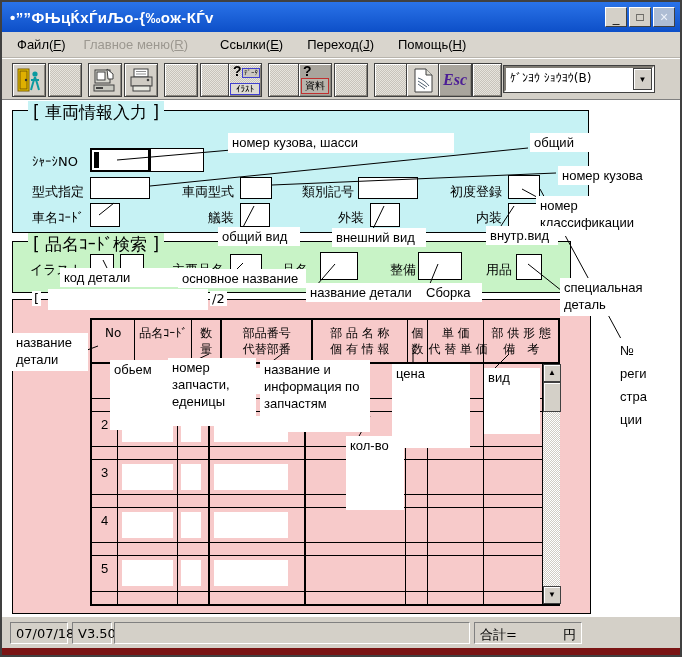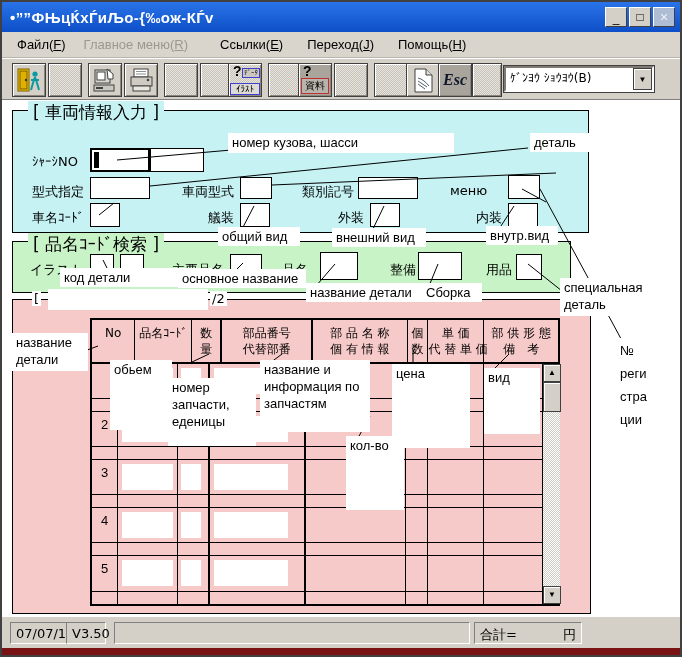--- a/index.html
+++ b/index.html
@@ -21,21 +21,21 @@
   .gap14{margin-right:14px}.gap6{margin-right:6px}
   
   .toolbar{left:0;top:56px;right:0;height:42px;background:#d4d0c8;border-top:1px solid #fff;border-bottom:1px solid #808080}
   .tbtn{position:absolute;top:4px;width:34px;height:34px;background:#d4d0c8;border:1px solid #404040;box-shadow:inset 1px 1px 0 #fff,inset -1px -1px 0 #8a867e;display:flex;align-items:center;justify-content:center}
   .tbtn.blank{background-color:#d4d0c8;background-image:conic-gradient(#e7e4dd 25%,#c7c3bb 0 50%,#e7e4dd 0 75%,#c7c3bb 0);background-size:2px 2px}
   .tbtn.dark{background:#a9a59d}
   .hq{position:absolute;top:-1px;left:4px;font-weight:bold;font-size:14px;color:#000}
   .tagsm{position:absolute;top:4px;right:1px;font-size:7px;border:1px solid #4040d0;padding:0 1px;background:#ccc8c0;font-family:"DejaVu Sans",sans-serif}
   .tagbig{position:absolute;bottom:1px;left:1px;right:1px;font-size:9px;border:1px solid #4040d0;background:#dedbd4;text-align:center;font-family:"DejaVu Sans",sans-serif}
   .tagred{position:absolute;bottom:2px;left:2px;right:2px;font-size:10px;border:1px solid #c03030;background:#b8b4ac;text-align:center;font-family:"DejaVu Sans",sans-serif}
-  .escl{font-family:"Liberation Serif",serif;font-style:italic;font-weight:bold;font-size:16px;color:#0f172a}
+  .escl{font-family:"Liberation Serif",serif;font-style:italic;font-weight:bold;font-size:16px;color:#4c1d95}
   .combo{position:absolute;left:502px;top:7px;width:150px;height:26px;background:#fff;border-top:2px solid #7f7b73;border-left:2px solid #7f7b73;border-bottom:2px solid #fff;border-right:2px solid #fff;display:flex;outline:1px solid #404040}
   .combo-text{flex:1;font-size:12px;font-family:"DejaVu Sans",sans-serif;padding:3px 0 0 4px;white-space:nowrap;overflow:hidden}
   .combo-btn{width:19px;background:#d4d0c8;border:1px solid #404040;box-shadow:inset 1px 1px 0 #fff;display:flex;align-items:center;justify-content:center;font-size:8px}
   
   .client{left:0;top:98px;right:0;height:516px;background:#fff}
   .gbox{position:absolute;border:1px solid #000;z-index:1}
   .glabel{position:absolute;font-size:17px;z-index:2;padding:0 5px;font-family:"DejaVu Sans",sans-serif;white-space:nowrap}
   .jl{position:absolute;font-size:13px;color:#000;z-index:2;font-family:"DejaVu Sans",sans-serif;white-space:nowrap}
   .inp{position:absolute;background:#fff;border:1px solid #000;z-index:2}
   .inp.focus{border-width:2px}
@@ -170,21 +170,21 @@
       <span class="caret"></span>
     </div>
   <div class="inp" style="left:148px;top:146px;width:54px;height:24px"></div>
 
   <span class="jl" style="left:30px;top:181px">型式指定</span>
   <div class="inp" style="left:88px;top:175px;width:60px;height:22px"></div>
   <span class="jl" style="left:180px;top:181px">車両型式</span>
   <div class="inp" style="left:238px;top:175px;width:32px;height:22px"></div>
   <span class="jl" style="left:300px;top:181px">類別記号</span>
   <div class="inp" style="left:356px;top:175px;width:60px;height:22px"></div>
-  <span class="jl" style="left:448px;top:181px">меню</span>
+  <span class="jl" style="left:448px;top:181px">初度登録</span>
   <div class="inp" style="left:506px;top:173px;width:32px;height:24px"></div>
 
   <span class="jl" style="left:30px;top:207px">車名ｺｰﾄﾞ</span>
   <div class="inp" style="left:88px;top:201px;width:30px;height:24px"></div>
   <span class="jl" style="left:206px;top:207px">艤装</span>
   <div class="inp" style="left:238px;top:201px;width:30px;height:24px"></div>
   <span class="jl" style="left:336px;top:207px">外装</span>
   <div class="inp" style="left:368px;top:201px;width:30px;height:24px"></div>
   <span class="jl" style="left:474px;top:207px">内装</span>
   <div class="inp" style="left:506px;top:201px;width:30px;height:24px"></div>
@@ -357,46 +357,48 @@
       <line x1="96" y1="344" x2="69" y2="354"></line>
       <line x1="207" y1="352" x2="190" y2="360"></line>
       <line x1="280" y1="352" x2="268" y2="361"></line>
       <line x1="411" y1="348" x2="411" y2="364"></line>
       <line x1="507" y1="352" x2="491" y2="368"></line>
       <line x1="368" y1="414" x2="356" y2="436"></line>
     </g>
   </svg>
 
   <div class="ann" style="left:226px;top:131px;width:226px;height:20px">номер кузова, шасси</div>
-  <div class="ann" style="left:528px;top:131px;width:72px">деталь</div>
+  <div class="ann" style="left:528px;top:131px;width:72px">общий</div>
+  <div class="ann" style="left:556px;top:164px;width:106px">номер кузова</div>
   <div class="ann" style="left:216px;top:225px;width:82px">общий вид</div>
   <div class="ann" style="left:330px;top:226px;width:94px">внешний вид</div>
+  <div class="ann" style="left:534px;top:194px;width:114px;height:40px">номер классификации</div>
   <div class="ann" style="left:484px;top:224px;width:72px">внутр.вид</div>
   <div class="ann" style="left:58px;top:266px;width:152px">код детали</div>
   <div class="ann" style="left:176px;top:267px;width:128px">основное название</div>
   <div class="ann" style="left:304px;top:281px;width:118px">название детали</div>
   <div class="ann" style="left:420px;top:281px;width:60px">Сборка</div>
   <div class="ann" style="left:558px;top:276px;width:96px;height:38px">специальная деталь</div>
   <div class="ann" style="left:10px;top:331px;width:76px;height:38px">название детали</div>
   <div class="ann" style="left:108px;top:358px;width:62px;height:70px">обьем</div>
-  <div class="ann" style="left:166px;top:376px;width:88px;height:68px">номер запчасти, еденицы</div>
+  <div class="ann" style="left:166px;top:356px;width:88px;height:68px">номер запчасти, еденицы</div>
   <div class="ann" style="left:258px;top:358px;width:110px;height:72px">название и информация по запчастям</div>
   <div class="ann" style="left:390px;top:362px;width:78px;height:84px">цена</div>
   <div class="ann" style="left:482px;top:366px;width:56px;height:66px">вид</div>
   <div class="ann" style="left:344px;top:434px;width:58px;height:74px">кол-во</div>
   <div class="ann tall" style="left:614px;top:336px;width:50px;height:94px">
     <span>№</span>
     <span>реги</span>
     <span>стра</span>
     <span>ции</span>
   </div>
 
   <div class="statusbar a">
     <div class="sp" style="left:8px;width:58px">07/07/18</div>
-    <div class="sp" style="left:64px;width:40px">V3.50</div>
+    <div class="sp" style="left:70px;width:40px">V3.50</div>
     <div class="sp" style="left:112px;width:356px"></div>
     <div class="sp total" style="left:472px;width:108px">
       <span>合計=</span>
       <span>円</span>
     </div>
   </div>
   <div class="bstrip a"></div>
 
 </div>
 

